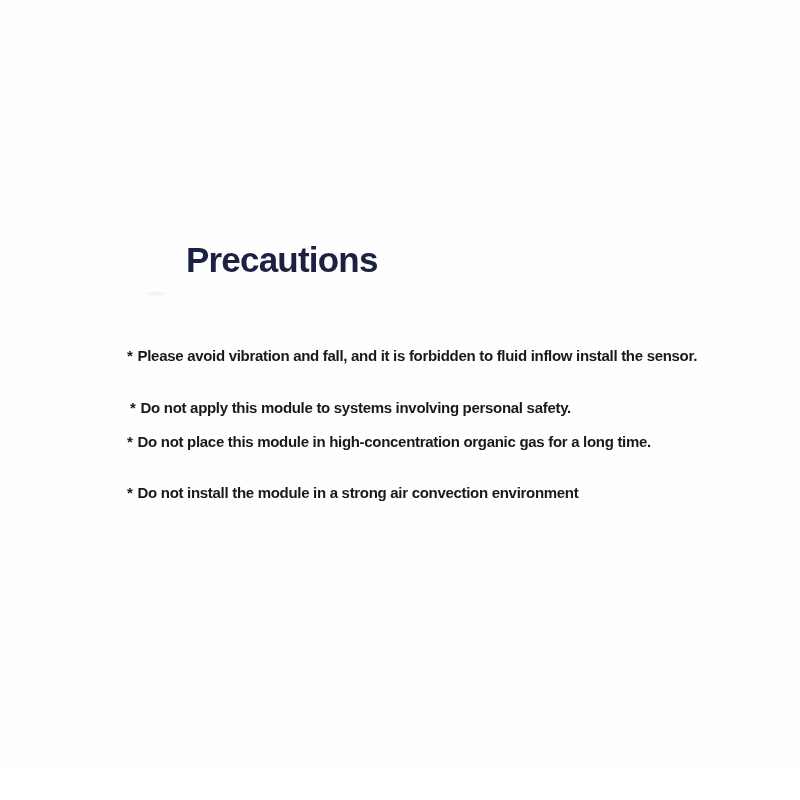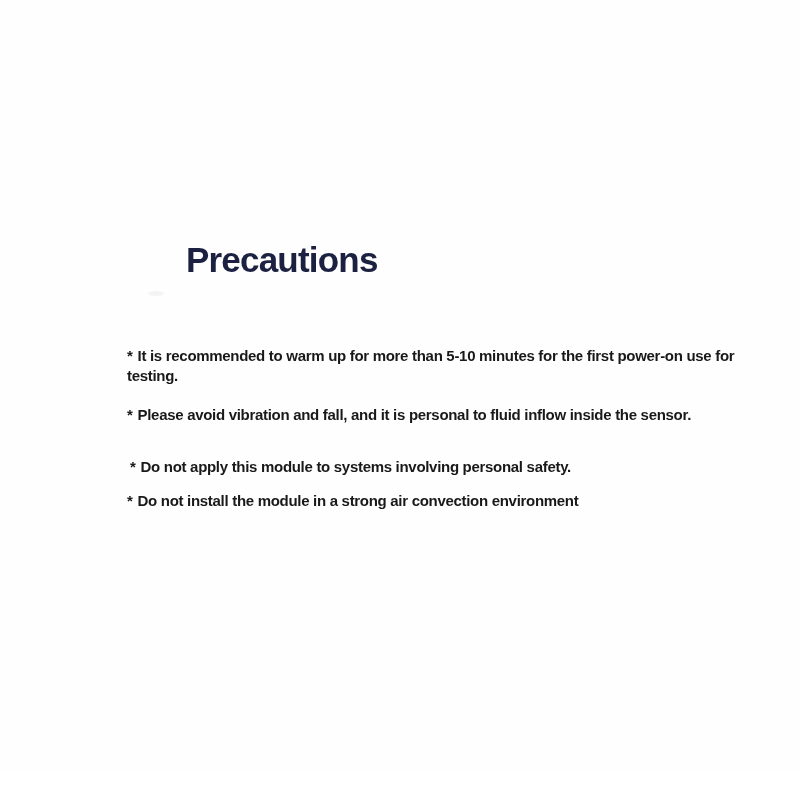--- a/index.html
+++ b/index.html
@@ -62,31 +62,31 @@
 <body>
 
 <div class="page">
 
   <h1 class="page-title">Precautions</h1>
 
   <div class="smudge"></div>
 
   <div class="precaution-list">
 
-    <p class="precaution-item i0">
-      <span class="marker">*</span><span class="text">It is recommended to warm up for more than 5-10 minutes for the first power-on use for testing.</span>
-    </p>
 
     <p class="precaution-item i1">
-      <span class="marker">*</span><span class="text">Please avoid vibration and fall, and it is personal to fluid inflow inside the sensor.</span>
+      <span class="marker">*</span><span class="text">Please avoid vibration and fall, and it is forbidden to fluid inflow install the sensor.</span>
     </p>
 
     <p class="precaution-item i2">
       <span class="marker">*</span><span class="text">Do not apply this module to systems involving personal safety.</span>
     </p>
 
+    <p class="precaution-item i3">
+      <span class="marker">*</span><span class="text">Do not place this module in high-concentration organic gas for a long time.</span>
+    </p>
 
     <p class="precaution-item i4">
       <span class="marker">*</span><span class="text">Do not install the module in a strong air convection environment</span>
     </p>
 
   </div>
 </div>
 
 </body></html>

